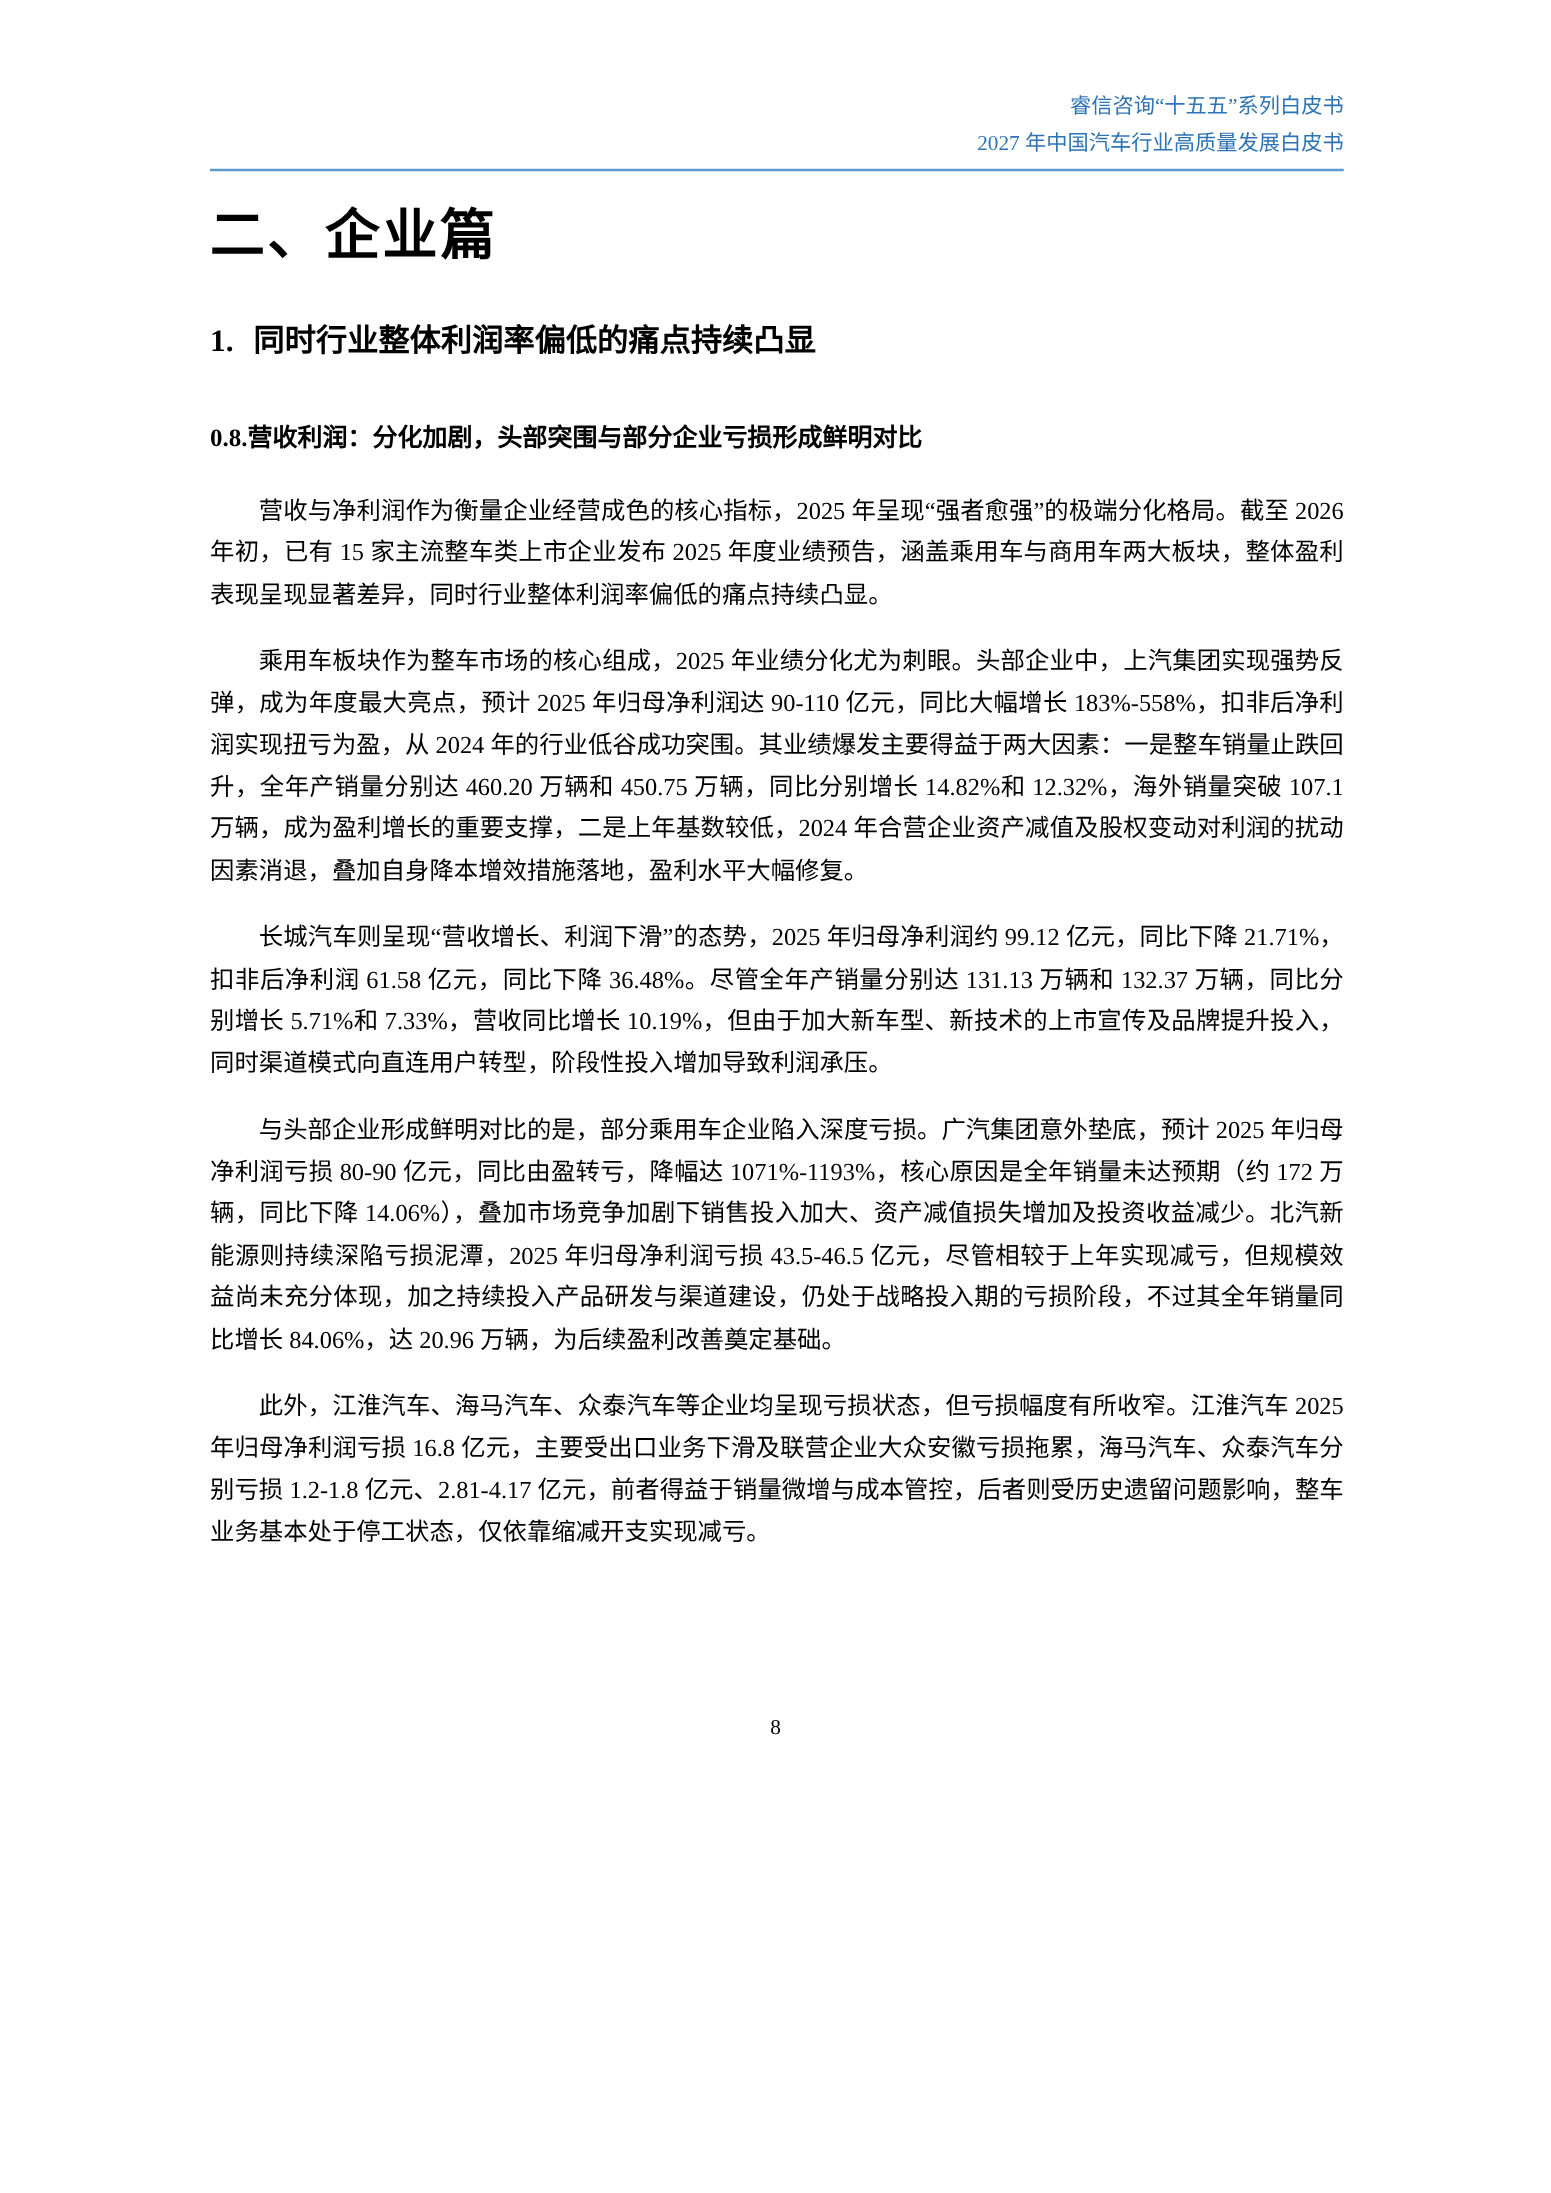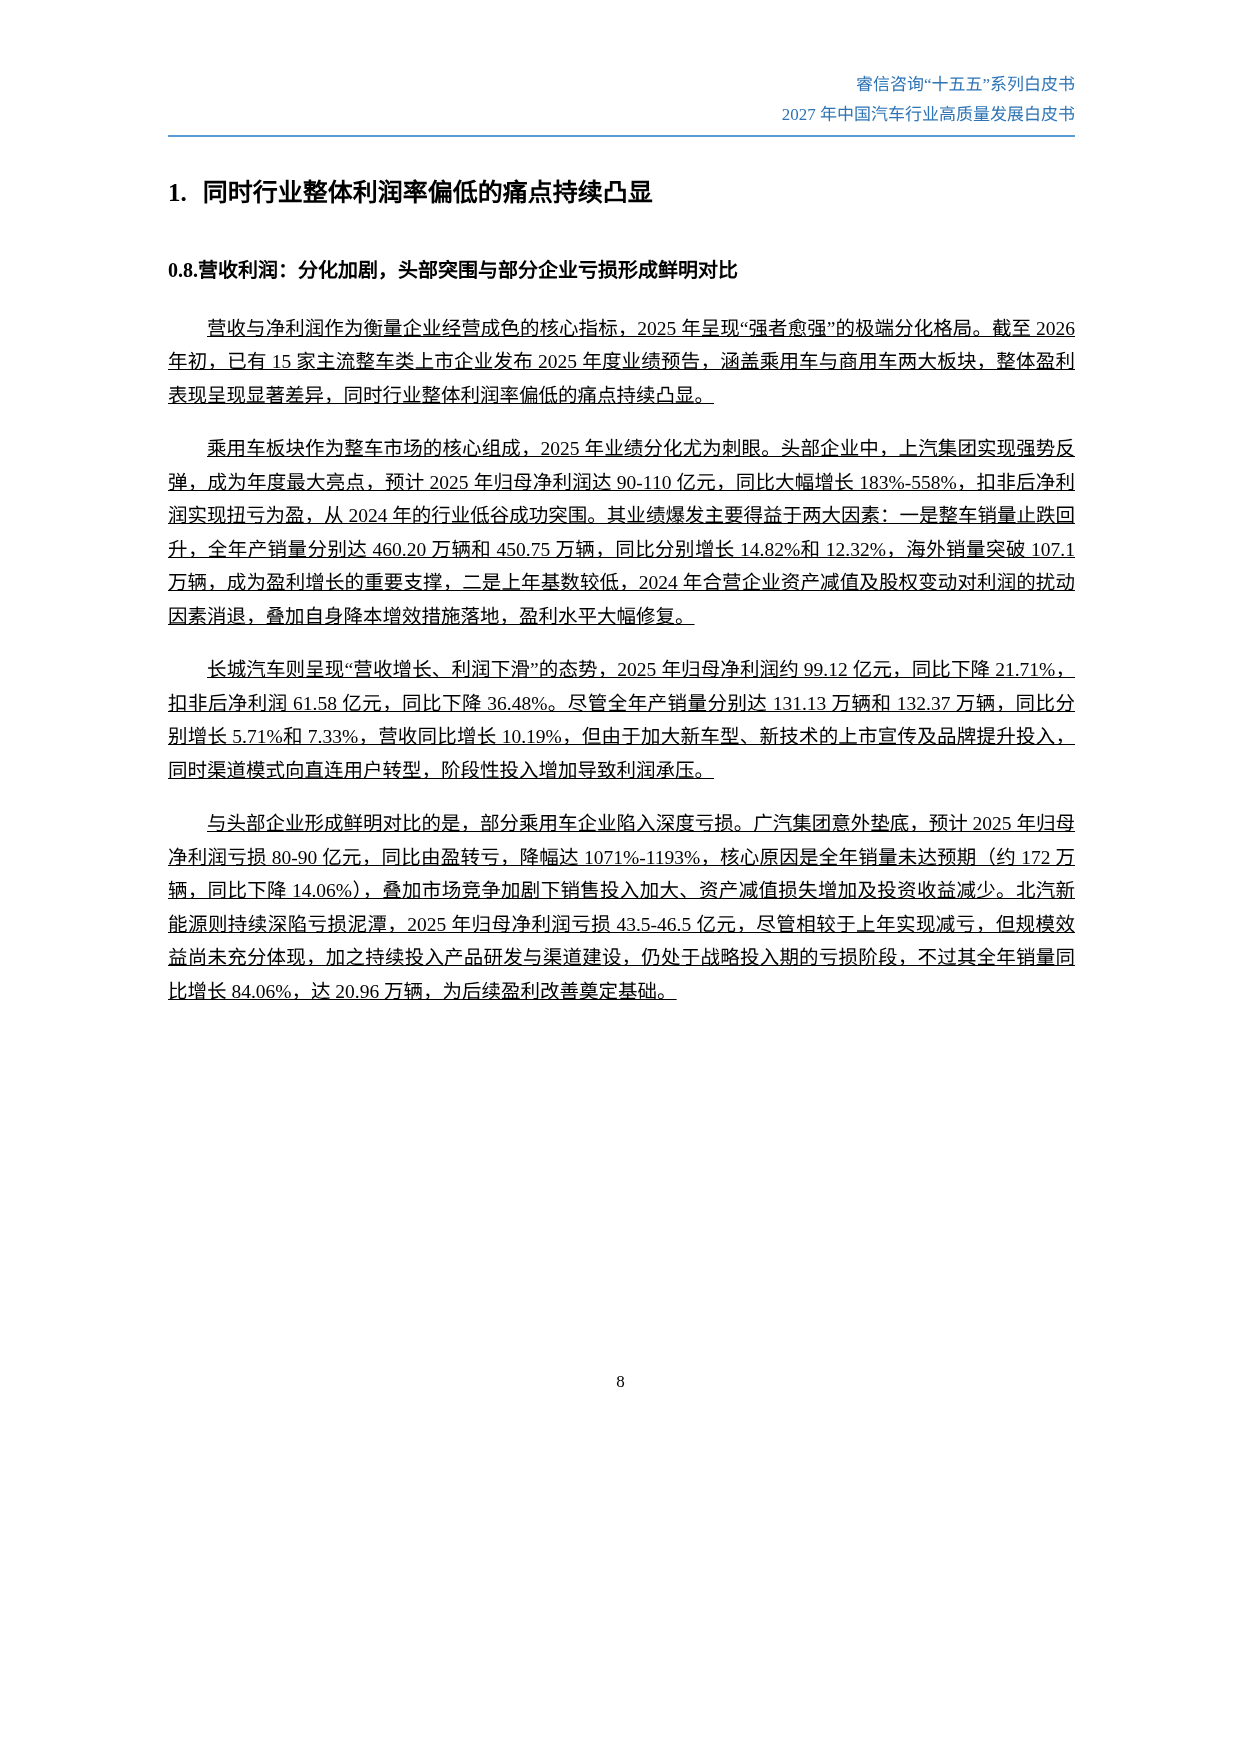--- a/index.html
+++ b/index.html
@@ -58,21 +58,20 @@
     line-height: 1.4;
   }
   .body-paragraph {
     margin: 20px 0 0 0;
     font-size: 19.5px;
     line-height: 33.5px;
     text-align: justify;
     text-justify: inter-ideograph;
     text-indent: 2em;
     word-break: break-all;
-    text-decoration: underline;
   }
   .body-paragraph:first-of-type {
     margin-top: 28px;
   }
   .page-number {
     position: absolute;
     bottom: 118px;
     left: 0;
     width: 100%;
     text-align: center;
@@ -85,25 +84,27 @@
 
 <div class="page">
 
   <div class="doc-header">
     <span class="hline">睿信咨询“十五五”系列白皮书</span>
     <span class="hline">2027 年中国汽车行业高质量发展白皮书</span>
   </div>
 
   <hr class="header-rule">
 
+  <h1 class="chapter-title">二、企业篇</h1>
 
   <h2 class="section-title"><span class="sec-num">1.</span><span>同时行业整体利润率偏低的痛点持续凸显</span></h2>
 
   <h3 class="subsection-title">0.8.营收利润：分化加剧，头部突围与部分企业亏损形成鲜明对比</h3>
 
   <p class="body-paragraph">营收与净利润作为衡量企业经营成色的核心指标，2025 年呈现“强者愈强”的极端分化格局。截至 2026 年初，已有 15 家主流整车类上市企业发布 2025 年度业绩预告，涵盖乘用车与商用车两大板块，整体盈利表现呈现显著差异，同时行业整体利润率偏低的痛点持续凸显。</p>
   <p class="body-paragraph">乘用车板块作为整车市场的核心组成，2025 年业绩分化尤为刺眼。头部企业中，上汽集团实现强势反弹，成为年度最大亮点，预计 2025 年归母净利润达 90-110 亿元，同比大幅增长 183%-558%，扣非后净利润实现扭亏为盈，从 2024 年的行业低谷成功突围。其业绩爆发主要得益于两大因素：一是整车销量止跌回升，全年产销量分别达 460.20 万辆和 450.75 万辆，同比分别增长 14.82%和 12.32%，海外销量突破 107.1 万辆，成为盈利增长的重要支撑，二是上年基数较低，2024 年合营企业资产减值及股权变动对利润的扰动因素消退，叠加自身降本增效措施落地，盈利水平大幅修复。</p>
   <p class="body-paragraph">长城汽车则呈现“营收增长、利润下滑”的态势，2025 年归母净利润约 99.12 亿元，同比下降 21.71%，扣非后净利润 61.58 亿元，同比下降 36.48%。尽管全年产销量分别达 131.13 万辆和 132.37 万辆，同比分别增长 5.71%和 7.33%，营收同比增长 10.19%，但由于加大新车型、新技术的上市宣传及品牌提升投入，同时渠道模式向直连用户转型，阶段性投入增加导致利润承压。</p>
   <p class="body-paragraph">与头部企业形成鲜明对比的是，部分乘用车企业陷入深度亏损。广汽集团意外垫底，预计 2025 年归母净利润亏损 80-90 亿元，同比由盈转亏，降幅达 1071%-1193%，核心原因是全年销量未达预期（约 172 万辆，同比下降 14.06%），叠加市场竞争加剧下销售投入加大、资产减值损失增加及投资收益减少。北汽新能源则持续深陷亏损泥潭，2025 年归母净利润亏损 43.5-46.5 亿元，尽管相较于上年实现减亏，但规模效益尚未充分体现，加之持续投入产品研发与渠道建设，仍处于战略投入期的亏损阶段，不过其全年销量同比增长 84.06%，达 20.96 万辆，为后续盈利改善奠定基础。</p>
+  <p class="body-paragraph">此外，江淮汽车、海马汽车、众泰汽车等企业均呈现亏损状态，但亏损幅度有所收窄。江淮汽车 2025 年归母净利润亏损 16.8 亿元，主要受出口业务下滑及联营企业大众安徽亏损拖累，海马汽车、众泰汽车分别亏损 1.2-1.8 亿元、2.81-4.17 亿元，前者得益于销量微增与成本管控，后者则受历史遗留问题影响，整车业务基本处于停工状态，仅依靠缩减开支实现减亏。</p>
 
   <div class="page-number">8</div>
 
 </div>
 
 </body></html>

